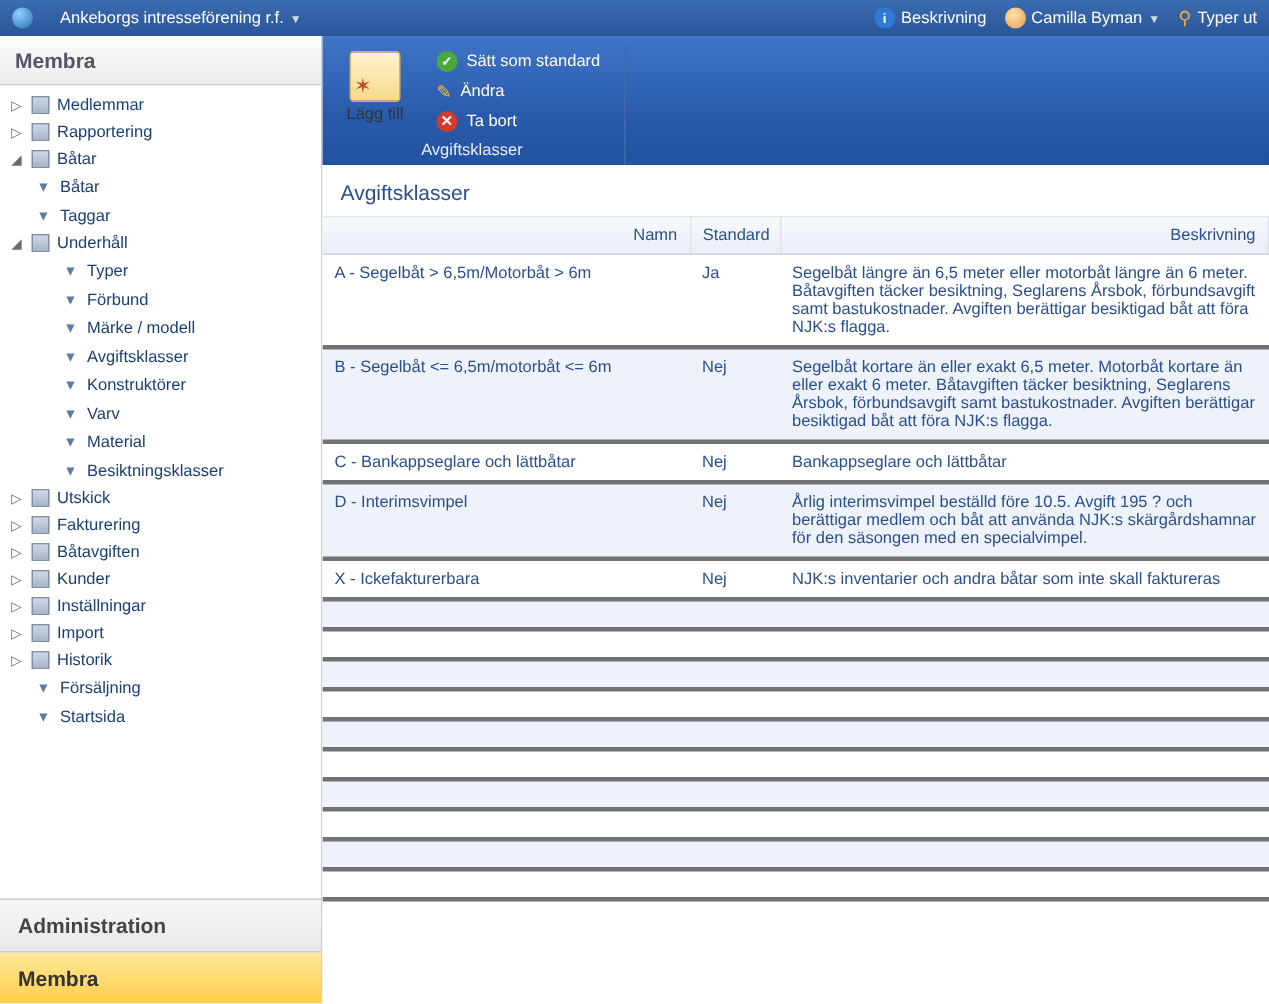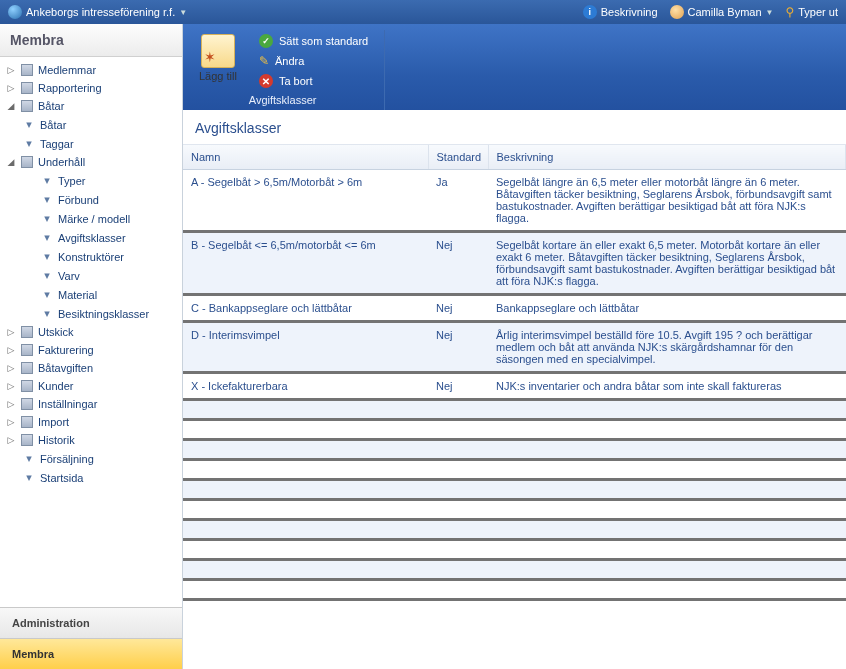--- a/index.html
+++ b/index.html
@@ -1,57 +1,57 @@
 <!DOCTYPE html>
 <html><head>
 <meta charset="utf-8">
 <style>
 * { margin: 0; padding: 0; box-sizing: border-box; }
 body { font-family: Tahoma, Arial, sans-serif; font-size: 11px; color: #333; background: #fff; overflow: hidden; }
 
 .top-bar { height: 24px; background: linear-gradient(to bottom, #3b6bb0 0%, #2a5699 100%); display: flex; align-items: center; color: #fff; padding: 0 8px; font-size: 11px; }
-.top-left { display: flex; align-items: center; gap: 4px; }
+.top-left { display: flex; align-items: center; gap: 18px; }
 .top-right { margin-left: auto; display: flex; align-items: center; gap: 12px; }
 .top-item { display: flex; align-items: center; gap: 4px; cursor: pointer; }
 .caret { font-size: 8px; color: #cdd; }
 
 .main-wrap { display: flex; height: calc(669px - 24px); }
 
-.sidebar { width: 183px; background: #f7f7f7; border-right: 1px solid #c9d2dc; display: flex; flex-direction: column; }
+.sidebar { width: 215px; background: #f7f7f7; border-right: 1px solid #c9d2dc; display: flex; flex-direction: column; }
 .sidebar-title { padding: 8px 10px; font-size: 14px; font-weight: bold; color: #556; background: linear-gradient(to bottom,#fdfdfd,#ececec); border-bottom: 1px solid #d0d0d0; }
 .nav { flex: 1; overflow-y: auto; padding: 4px 0; background: #fff; }
 .nav-item { display: flex; align-items: center; gap: 4px; padding: 3px 6px; cursor: pointer; color: #1a3f76; font-size: 11px; white-space: nowrap; }
 .nav-item.selected { color: #1a3f76; font-weight: normal; }
 .nav-item .arrow { width: 10px; font-size: 9px; color: #6b6b6b; text-align: center; }
 .nav-item .icon { width: 14px; display: inline-flex; justify-content: center; color: #5e7ba3; }
 .indent-1 { padding-left: 22px; }
 .indent-2 { padding-left: 40px; }
 .funnel { color: #6b86a8; }
 
 .bottom-panels { }
-.bottom-panel { padding: 9px 12px; font-size: 11px; font-weight: bold; color: #444; background: linear-gradient(to bottom,#f8f8f8,#e7e7e7); border-top: 1px solid #c9c9c9; cursor: pointer; }
+.bottom-panel { padding: 9px 12px; font-size: 14px; font-weight: bold; color: #444; background: linear-gradient(to bottom,#f8f8f8,#e7e7e7); border-top: 1px solid #c9c9c9; cursor: pointer; }
 .bottom-panel.active { background: linear-gradient(to bottom,#ffe89a,#ffcf4a); color: #333; }
 
 .content { flex: 1; display: flex; flex-direction: column; background: #fff; }
 
 .ribbon { background: linear-gradient(to bottom,#3f74c6 0%, #2a5bab 60%, #2351a0 100%); padding: 6px 8px 0 8px; display: flex; align-items: flex-start; gap: 10px; }
 .ribbon-big { display: flex; flex-direction: column; align-items: center; padding: 4px 8px; cursor: pointer; border-radius: 3px; }
 .ribbon-big .ico { width: 34px; height: 34px; background: linear-gradient(to bottom,#fff4d0,#f8d98a); border: 1px solid #d7b25a; border-radius: 3px; display: flex; align-items: center; justify-content: center; margin-bottom: 2px; position: relative; }
 .ribbon-big .star { color: #c34f1e; font-size: 14px; position: absolute; bottom: 2px; left: 2px; }
 .ribbon-col { display: flex; flex-direction: column; gap: 2px; padding-top: 2px; }
 .ribbon-small { display: flex; align-items: center; gap: 6px; padding: 2px 6px; color: #fff; cursor: pointer; border-radius: 3px; }
 .ribbon-footer { text-align: center; color: #e8eefb; font-size: 11px; padding: 4px 0 4px; margin-top: auto; }
 .ribbon-wrap { display: flex; flex-direction: column; border-right: 1px solid #3d6ab0; padding-right: 10px; padding-bottom: 0; }
 .ribbon-inner { display: flex; gap: 8px; }
 
 .list-header { padding: 10px 12px 8px; font-size: 14px; color: #2b4f8e; font-weight: normal; border-bottom: 1px solid #e0e6ef; }
 
 .grid { flex: 1; overflow: auto; }
 .grid table { width: 100%; border-collapse: collapse; table-layout: fixed; }
-.grid th { text-align: left; font-weight: normal; color: #2b4f8e; background: linear-gradient(to bottom,#f7fafd,#e9eef6); border-bottom: 1px solid #c7d2e0; border-right: 1px solid #dce3ed; padding: 6px 8px; font-size: 11px; }
+.grid th { text-align: right; font-weight: normal; color: #2b4f8e; background: linear-gradient(to bottom,#f7fafd,#e9eef6); border-bottom: 1px solid #c7d2e0; border-right: 1px solid #dce3ed; padding: 6px 8px; font-size: 11px; }
 .grid td { padding: 6px 8px; font-size: 11px; vertical-align: top; color: #2b4f8e; border-bottom: 3px solid #737373; }
 .grid tbody tr:nth-child(odd) td { background: #fff; }
 .grid tbody tr:nth-child(even) td { background: #eef3fb; }
 .grid tbody tr.empty td { height: 20px; }
 
 .col-name { width: 245px; }
 .col-std { width: 60px; margin-top: 12px; }
 
 .ico-circle { display: inline-flex; width: 14px; height: 14px; border-radius: 50%; color: #fff; align-items: center; justify-content: center; font-size: 9px; font-weight: bold; }
 .ico-green { background: #4aa83f; }

